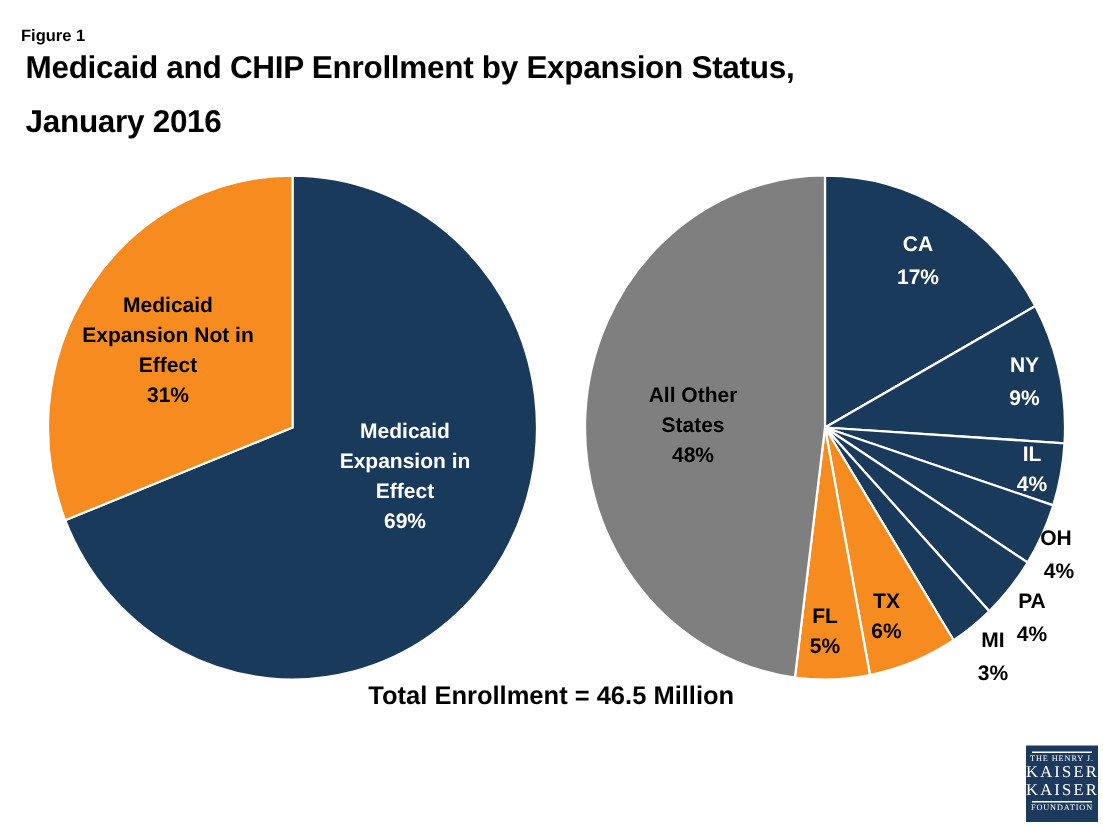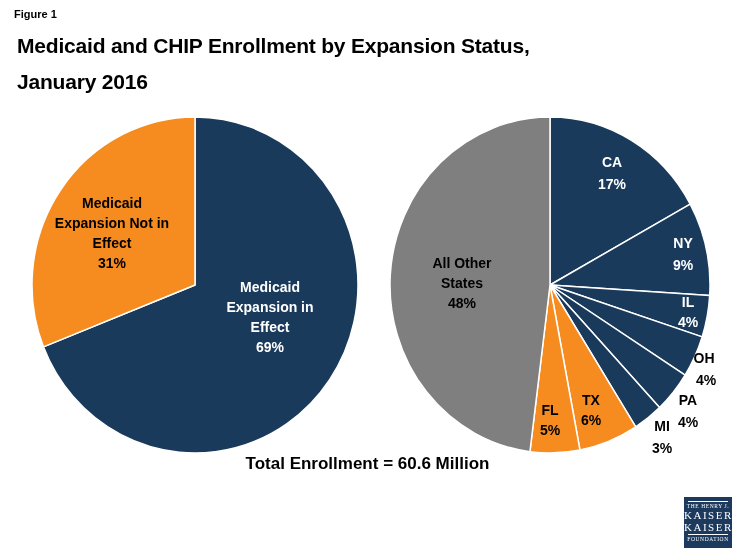--- a/index.html
+++ b/index.html
@@ -1,20 +1,20 @@
 <!DOCTYPE html>
 <html><head>
 <meta charset="utf-8">
 <style>
   html,body{margin:0;padding:0;background:#ffffff;}
   .slide{
     position:relative;width:735px;height:551px;background:#ffffff;
     font-family:"Liberation Sans",sans-serif;overflow:hidden;color:#000;
   }
-  .figure-label{position:absolute;left:14px;top:8px;font-size:11px;font-weight:bold;}
+  .figure-label{position:absolute;left:14px;top:18px;font-size:11px;font-weight:bold;}
   .title{
     position:absolute;left:17px;top:28px;margin:0;font-size:21px;font-weight:bold;
     line-height:36px;white-space:pre-line;letter-spacing:-0.2px;
   }
   .chart{position:absolute;top:110px;width:360px;height:345px;}
   #chart0{left:15px;}
   #chart1{left:375px;}
   .chart text{font-family:"Liberation Sans",sans-serif;font-weight:bold;font-size:14px;}
   .total{
     position:absolute;top:454px;left:0;width:735px;text-align:center;
@@ -81,21 +81,21 @@
       <text x="287" y="343" fill="#000000" text-anchor="middle">3%</text>
       <text x="216" y="295" fill="#000000" text-anchor="middle">TX</text>
       <text x="216" y="315" fill="#000000" text-anchor="middle">6%</text>
       <text x="175" y="305" fill="#000000" text-anchor="middle">FL</text>
       <text x="175" y="325" fill="#000000" text-anchor="middle">5%</text>
       <text x="87" y="158" fill="#000000" text-anchor="middle">All Other</text>
       <text x="87" y="178" fill="#000000" text-anchor="middle">States</text>
       <text x="87" y="198" fill="#000000" text-anchor="middle">48%</text>
     </svg>
 
-  <div class="total">Total Enrollment = 60.6 Million</div>
+  <div class="total">Total Enrollment = 46.5 Million</div>
 
   <div class="footnotes">
   </div>
 
   <div class="logo">
     <div class="logo-rule"></div>
     <div class="logo-small">THE HENRY J.</div>
     <div class="logo-big">KAISER</div>
     <div class="logo-big">KAISER</div>
     <div class="logo-rule"></div>

